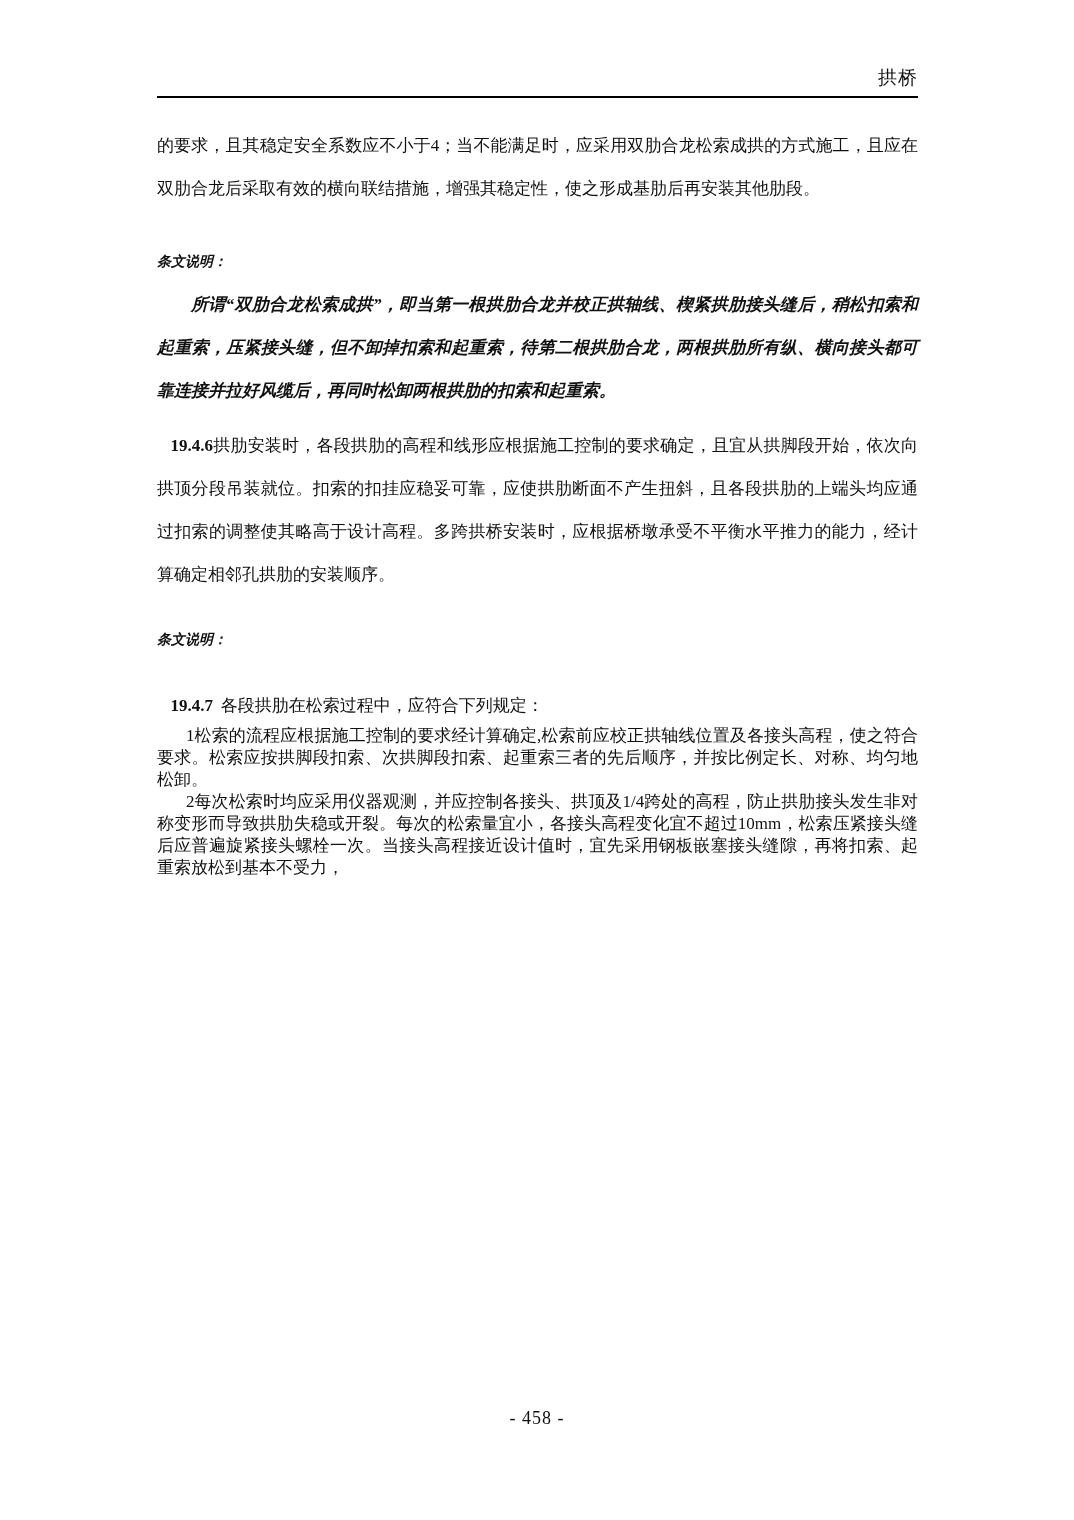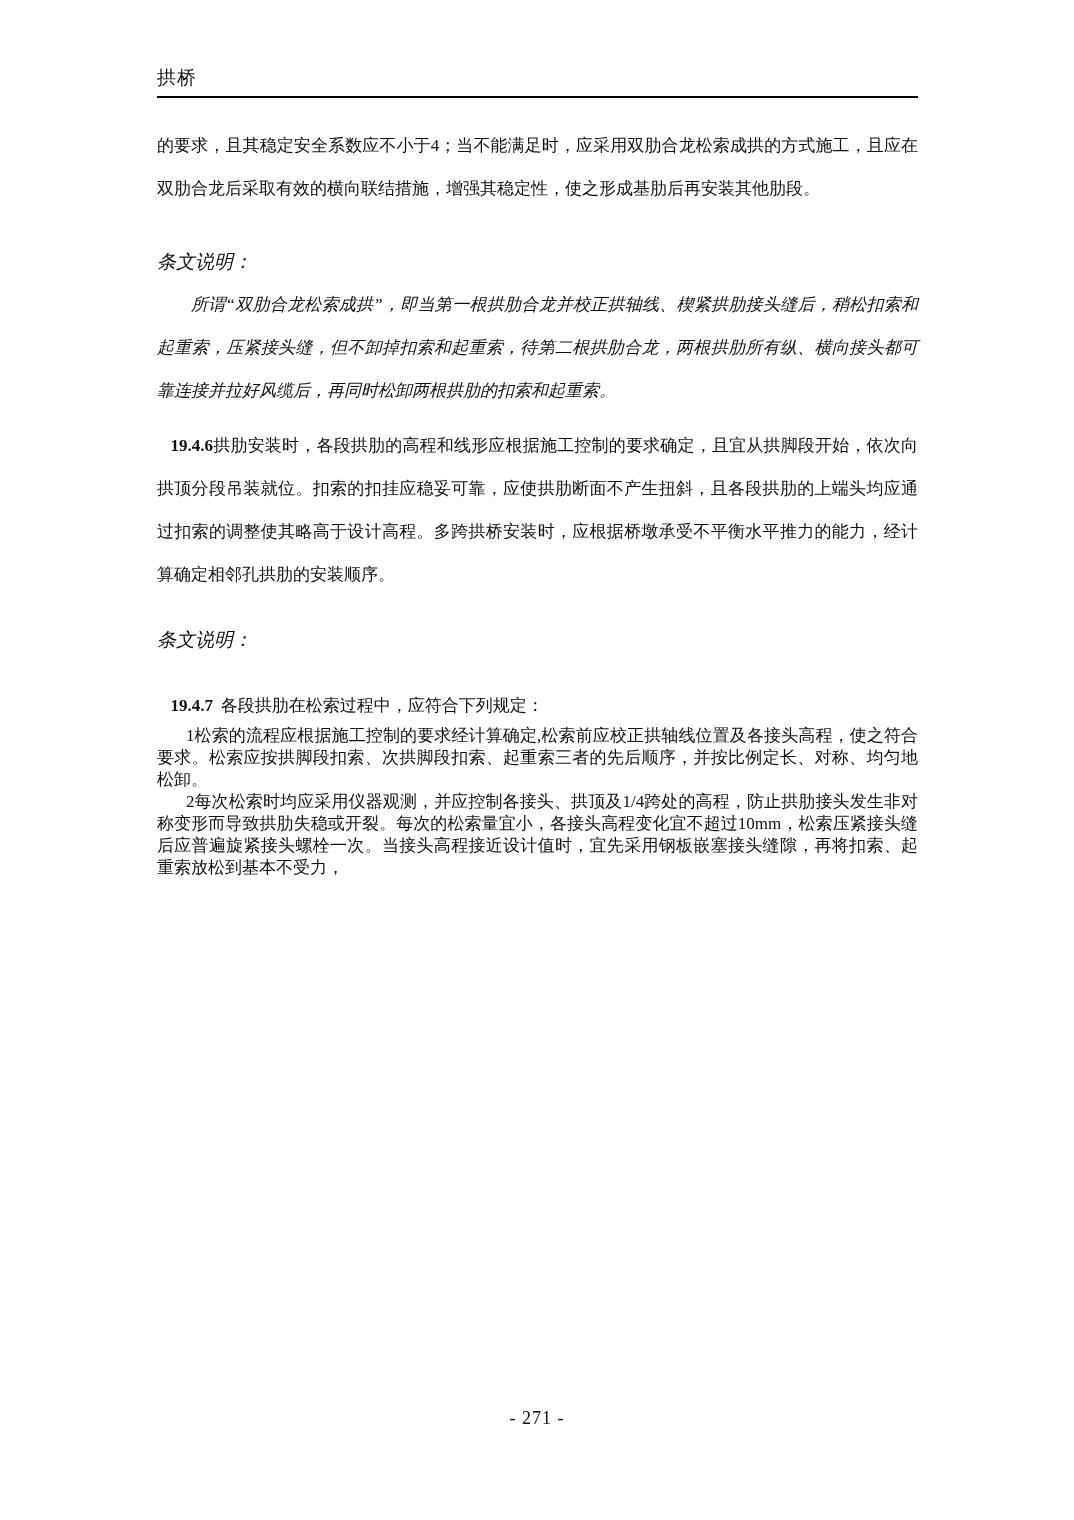--- a/index.html
+++ b/index.html
@@ -14,44 +14,45 @@
   }
   .content{
     position:absolute;
     left:157px;top:0;
     width:761px;
   }
   .running-head{
     padding-top:66px;
     padding-bottom:6px;
     border-bottom:2px solid #000;
-    text-align:left;
+    text-align:right;
     font-size:19px;
     line-height:24px;
     letter-spacing:1px;
   }
   .para{
     font-size:17px;
     line-height:43px;
     text-align:justify;
     text-justify:inter-ideograph;
     margin:0;
   }
   .p-continuation{margin-top:26px;}
   .note-label{
     margin-top:30px;
-    font-size:19px;
+    font-size:14px;
     line-height:43px;
-    font-weight:normal;
+    font-weight:bold;
     font-style:italic;
   }
   .note-label.second{margin-top:24px;line-height:39px;}
   .note{
     font-style:italic;
     text-indent:2em;
+    font-weight:bold;
   }
   .note.first{line-height:43px;}
   .note.second{line-height:39px;}
   .clause{margin-top:12px;text-indent:0.8em;}
   .clause-7{margin-top:28px;line-height:38px;}
   .clause-num{
     font-weight:bold;
     font-family:"Liberation Serif","DejaVu Serif",serif;
     margin-top:40px;
   }
@@ -92,14 +93,14 @@
 
 
     <p class="para clause clause-7"><span class="clause-num spaced">19.4.7</span><span>各段拱肋在松索过程中，应符合下列规定：</span></p>
 
     <p class="para item">1松索的流程应根据施工控制的要求经计算确定,松索前应校正拱轴线位置及各接头高程，使之符合要求。松索应按拱脚段扣索、次拱脚段扣索、起重索三者的先后顺序，并按比例定长、对称、均匀地松卸。</p>
 
     <p class="para item">2每次松索时均应采用仪器观测，并应控制各接头、拱顶及1/4跨处的高程，防止拱肋接头发生非对称变形而导致拱肋失稳或开裂。每次的松索量宜小，各接头高程变化宜不超过10mm，松索压紧接头缝后应普遍旋紧接头螺栓一次。当接头高程接近设计值时，宜先采用钢板嵌塞接头缝隙，再将扣索、起重索放松到基本不受力，</p>
 
   </div>
 
-  <div class="page-number">- 271 -</div>
+  <div class="page-number">- 458 -</div>
 </div>
 
 </body></html>

